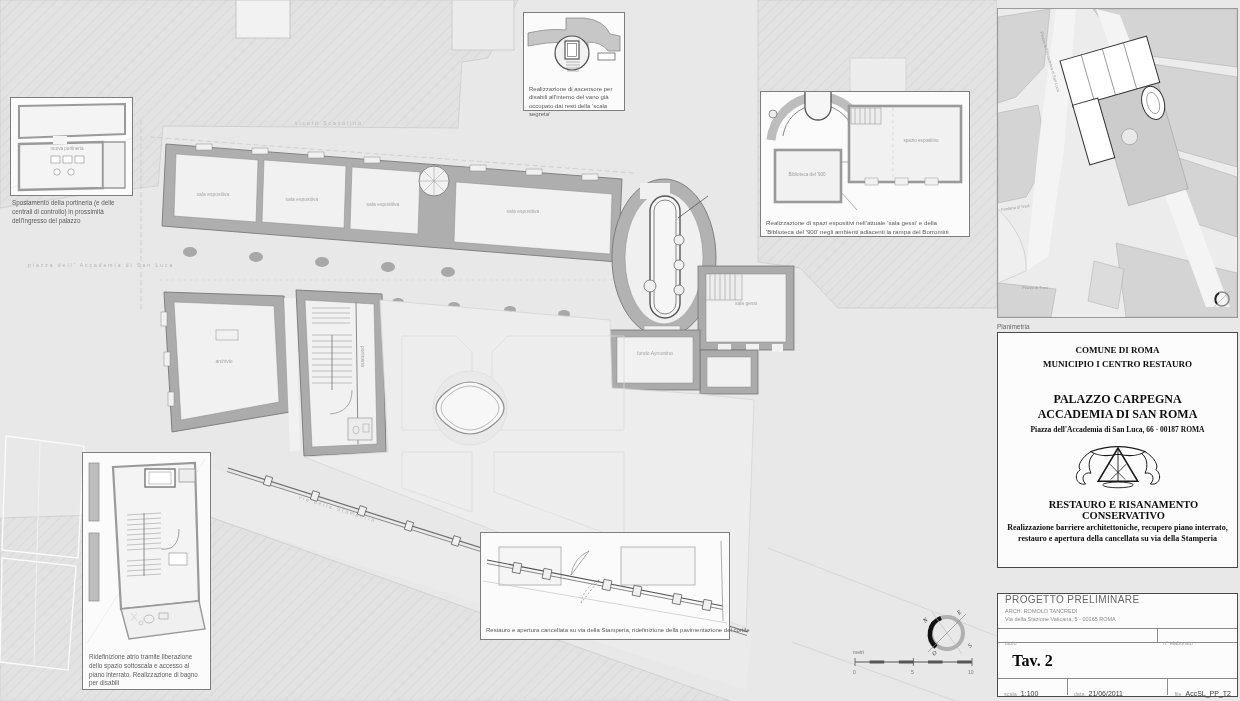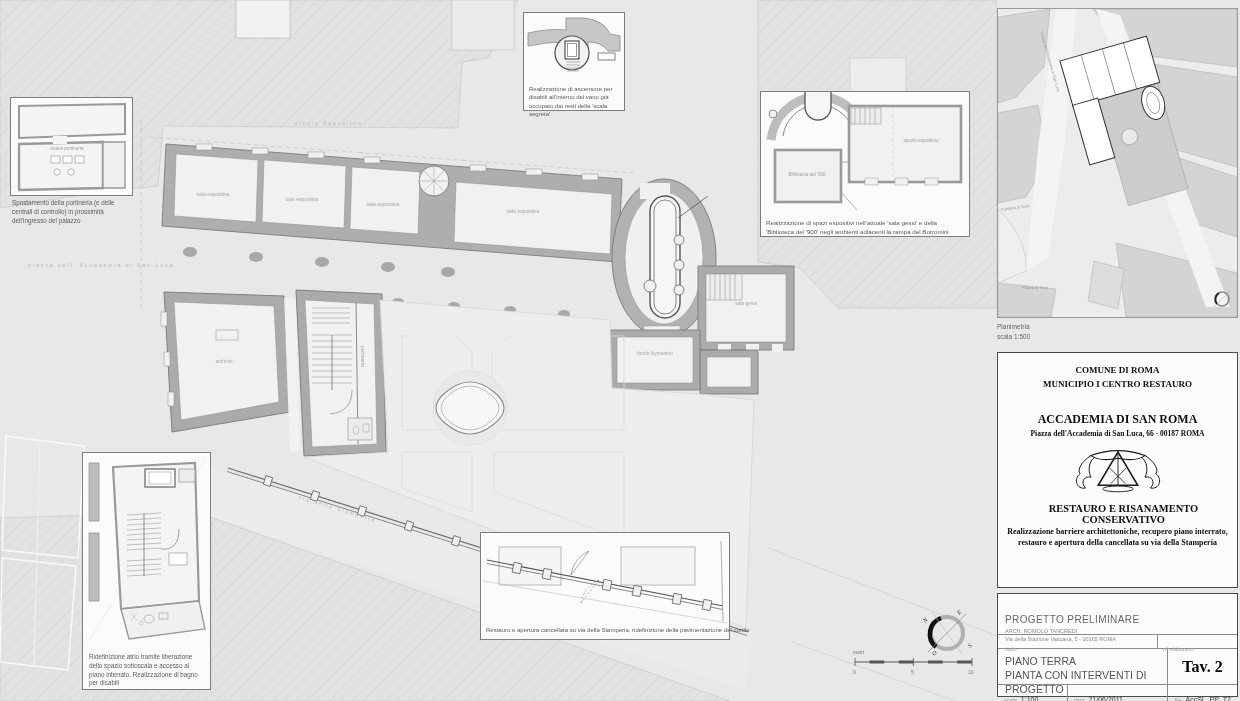--- a/index.html
+++ b/index.html
@@ -14,29 +14,29 @@
   .callout{position:absolute;background:#fbfbfb;border:1px solid #7e7e7e;box-sizing:border-box;}
   .cap{position:absolute;font-size:6.3px;color:#5c5c5c;line-height:1.4;}
   .cap-out{position:absolute;font-size:6.3px;color:#5c5c5c;line-height:1.4;}
   .tinyroom{position:absolute;font-size:4.6px;color:#9e9e9e;text-align:center;line-height:1.2;}
   
   #map-box{left:997px;top:8px;width:241px;height:310px;background:#ececec;border:1px solid #9a9a9a;box-sizing:border-box;overflow:hidden;}
   .maplbl{position:absolute;font-size:4px;color:#9a9a9a;white-space:nowrap;}
   .mapcap{position:absolute;font-size:6.5px;color:#666;line-height:1.5;}
   
   .tbbox{position:absolute;background:#fcfcfc;border:1px solid #4a4a4a;box-sizing:border-box;}
-  #tb-top{left:997px;top:352px;width:241px;height:236px;text-align:center;
+  #tb-top{left:997px;top:332px;width:241px;height:236px;text-align:center;
           font-family:"Liberation Serif",serif;color:#0d0d0d;}
   .tb-muni{margin-top:10px;font-size:9px;font-weight:bold;line-height:1.6;}
   .tb-palazzo{margin-top:20px;font-size:12px;font-weight:bold;line-height:1.3;}
   .tb-addr{font-size:7.5px;font-weight:bold;margin-top:2px;}
   .tb-proj{margin-top:6px;font-size:10.5px;font-weight:bold;margin-left:12px;}
   .tb-projsub{font-size:8px;font-weight:bold;line-height:1.35;margin-top:2px;}
   #tb-bottom{left:997px;top:593px;width:241px;height:104px;font-family:"Liberation Sans",sans-serif;}
-  .tb-rowA{height:35px;border-bottom:1px solid #8b8b8b;padding:20px 7px;box-sizing:border-box;}
+  .tb-rowA{height:35px;border-bottom:1px solid #8b8b8b;padding:0 7px;box-sizing:border-box;}
   .phase{font-size:10px;color:#666;letter-spacing:.4px;}
   .arch{font-size:5.5px;color:#8b8b8b;margin-top:3px;line-height:1.45;}
   .tb-rowB{height:14px;border-bottom:1px solid #8b8b8b;display:flex;box-sizing:border-box;}
   .tb-rowB .c1{flex:1;border-right:1px solid #8b8b8b;padding:2px 7px;}
   .tb-rowB .c2{width:69px;padding:2px 5px;}
   .tiny-label{font-size:5.5px;color:#9d9d9d;}
   .tb-rowC{height:36px;border-bottom:1px solid #8b8b8b;display:flex;box-sizing:border-box;}
   .tb-rowC .c1{flex:1;border-right:1px solid #8b8b8b;padding:5px 7px;font-size:10.5px;color:#565656;line-height:1.35;}
   .tb-rowC .c2{width:69px;display:flex;align-items:center;justify-content:center;
                font-family:"Liberation Serif",serif;font-weight:bold;font-size:16px;color:#000;}
@@ -461,20 +461,21 @@
   <div>Planimetria</div>
   <div>scala 1:500</div>
 </div>
 
 <div class="tbbox" id="tb-top">
   <div class="tb-muni">
     <div>COMUNE DI ROMA</div>
     <div>MUNICIPIO I CENTRO RESTAURO</div>
   </div>
   <div class="tb-palazzo">
+    <div>PALAZZO CARPEGNA</div>
     <div>ACCADEMIA DI SAN ROMA</div>
   </div>
   <div class="tb-addr">Piazza dell'Accademia di San Luca, 66 - 00187 ROMA</div>
   <svg width="112" height="54" viewBox="0 0 120 60" style="margin:5px auto 0;">
     <path d="M30,14 Q60,3 90,14 Q80,21 60,17 Q40,21 30,14 Z" fill="#fff" stroke="#1a1a1a" stroke-width="1.2"></path>
     <path d="M30,14 C20,20 14,30 18,34 C10,40 14,52 24,50 C18,44 22,36 30,38 C26,30 28,20 34,16" fill="none" stroke="#1a1a1a" stroke-width="1.1"></path>
     <path d="M90,14 C100,20 106,30 102,34 C110,40 106,52 96,50 C102,44 98,36 90,38 C94,30 92,20 86,16" fill="none" stroke="#1a1a1a" stroke-width="1.1"></path>
     <path d="M60,10 L38,47 L82,47 Z" fill="none" stroke="#1a1a1a" stroke-width="1.7"></path>
     <line x1="60" y1="10" x2="60" y2="47" stroke="#1a1a1a" stroke-width="1"></line>
     <line x1="51" y1="28" x2="68" y2="45" stroke="#1a1a1a" stroke-width="0.9"></line>
@@ -494,24 +495,20 @@
     <div class="arch">
       <div>ARCH. ROMOLO TANCREDI</div>
       <div>Via della Stazione Vaticana, 5 - 00165 ROMA</div>
     </div>
   </div>
   <div class="tb-rowB">
     <div class="c1"><span class="tiny-label">titolo</span></div>
     <div class="c2"><span class="tiny-label">n°  elaborato</span></div>
   </div>
   <div class="tb-rowC">
-    <div class="c1">
-      <div>PIANO TERRA</div>
-      <div>PIANTA CON INTERVENTI DI PROGETTO</div>
-    </div>
     <div class="c2">Tav. 2</div>
   </div>
   <div class="tb-rowD">
     <div class="cell d1"><span class="tiny-label">scala</span><span class="val">1:100</span></div>
     <div class="cell d2"><span class="tiny-label">data</span><span class="val">21/06/2011</span></div>
     <div class="cell d3"><span class="tiny-label">file</span><span class="val">AccSL_PP_T2</span></div>
   </div>
 </div>
 
 </body></html>

